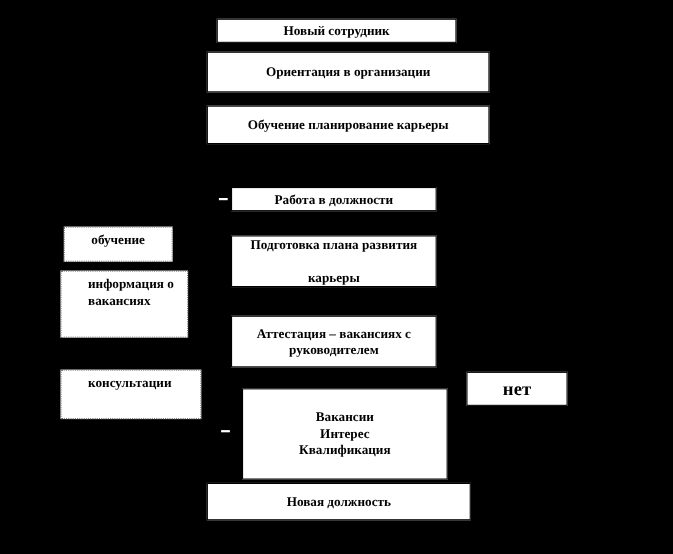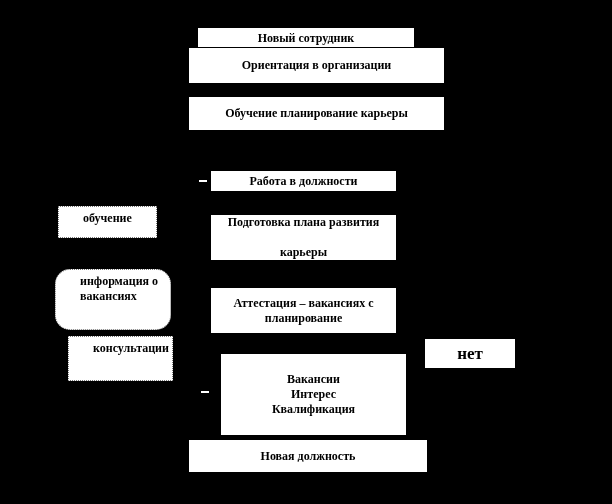--- a/index.html
+++ b/index.html
@@ -37,29 +37,29 @@
     text-align: left;
     padding: 4px 4px 4px 24px;
   }
   .tick {
     position: absolute;
     background: #ffffff;
     width: 8px;
     height: 2px;
   }
   
-  #new-employee   { left:197px; top:27px;   width:218px; height:22px; }
+  #new-employee   { left:197px; top:17px;   width:218px; height:22px; }
   #orientation    { left:188px; top:47px;  width:257px; height:37px; }
   #training-career{ left:188px; top:96px;  width:257px; height:35px; }
   #work-position  { left:210px; top:170px; width:187px; height:22px; }
   #training-note  { left:58px;  top:206px; width:99px;  height:32px; }
   #career-plan    { left:210px; top:214px; width:187px; height:47px;gap:15px; }
-  #vacancy-info   { left:55px;  top:269px; width:116px; height:61px;border-radius:15px; }
+  #vacancy-info   { left:55px;  top:246px; width:116px; height:61px; }
   #attestation    { left:210px; top:287px; width:187px; height:47px; }
-  #consultations  { left:68px;  top:336px; width:105px; height:45px; }
+  #consultations  { left:55px;  top:336px; width:128px; height:45px; }
   #no-box         { left:424px; top:338px; width:92px;  height:31px; font-size:17px; }
   #criteria       { left:220px; top:353px; width:187px; height:83px; }
   #new-position   { left:188px; top:439px; width:240px; height:34px; }
   #tick-work      { left:199px; top:180px; }
   #tick-criteria  { left:201px; top:391px; }
 </style>
 </head>
 <body>
 
 <div id="canvas">
@@ -91,21 +91,21 @@
     <div class="line">карьеры</div>
   </div>
 
   <div class="node left-note" id="vacancy-info">
     <div class="line">информация о</div>
     <div class="line">вакансиях</div>
   </div>
 
   <div class="node" id="attestation">
     <div class="line">Аттестация – вакансиях с</div>
-    <div class="line">планирование</div>
+    <div class="line">руководителем</div>
   </div>
 
   <div class="node left-note" id="consultations">
     <div class="line">консультации</div>
   </div>
 
   <div class="node" id="no-box">
     <div class="line">нет</div>
   </div>
 

